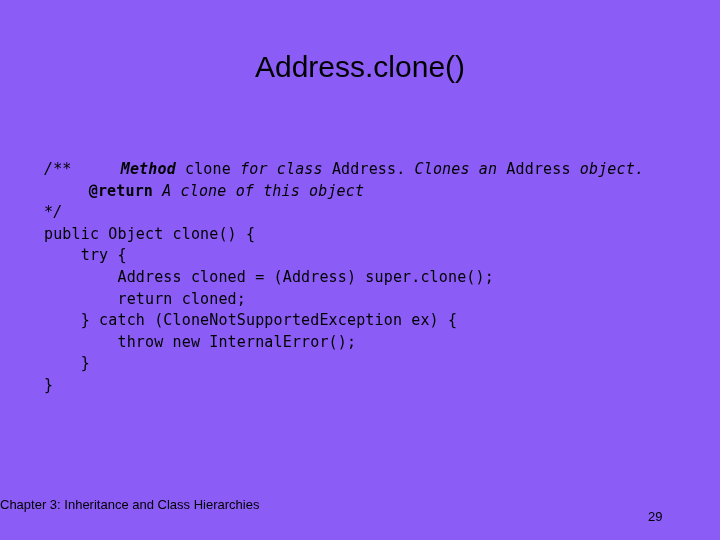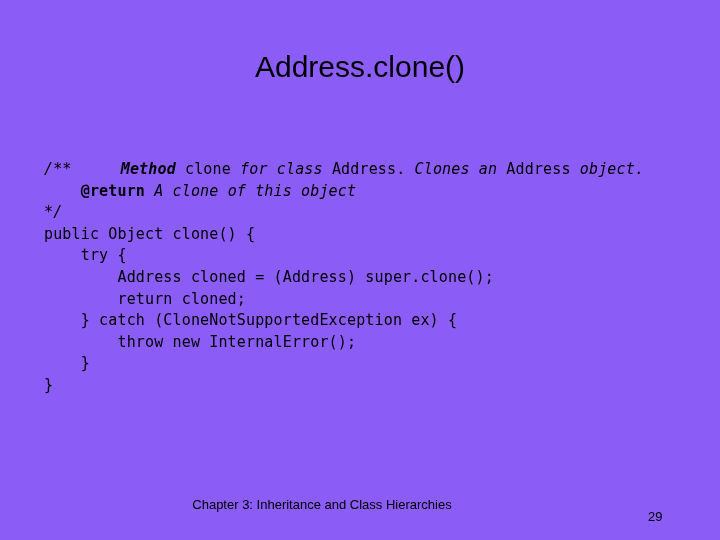--- a/index.html
+++ b/index.html
@@ -52,29 +52,28 @@
     letter-spacing: 0.15px;
   }
   .code-line {
     white-space: pre;
     min-height: 21.6px;
   }
   
   .c-plain  { font-style: normal; }
   .c-it     { font-style: italic; }
   .c-bi     { font-style: italic; font-weight: bold; padding-left: 40px; }
-  .c-tag    { font-style: normal; font-weight: bold; }
+  .c-tag    { font-style: normal; font-weight: bold; margin-left: 8px; }
 
   
   .footer-text {
     position: absolute;
     top: 496px;
     left: 0;
     width: 644px;
-    text-align: center;
     font-family: "Liberation Sans", sans-serif;
     font-size: 13px;
     line-height: 17px;
     color: #000000;
     white-space: nowrap;
   }
   .footer-page {
     position: absolute;
     top: 496px;
     left: 648px;

